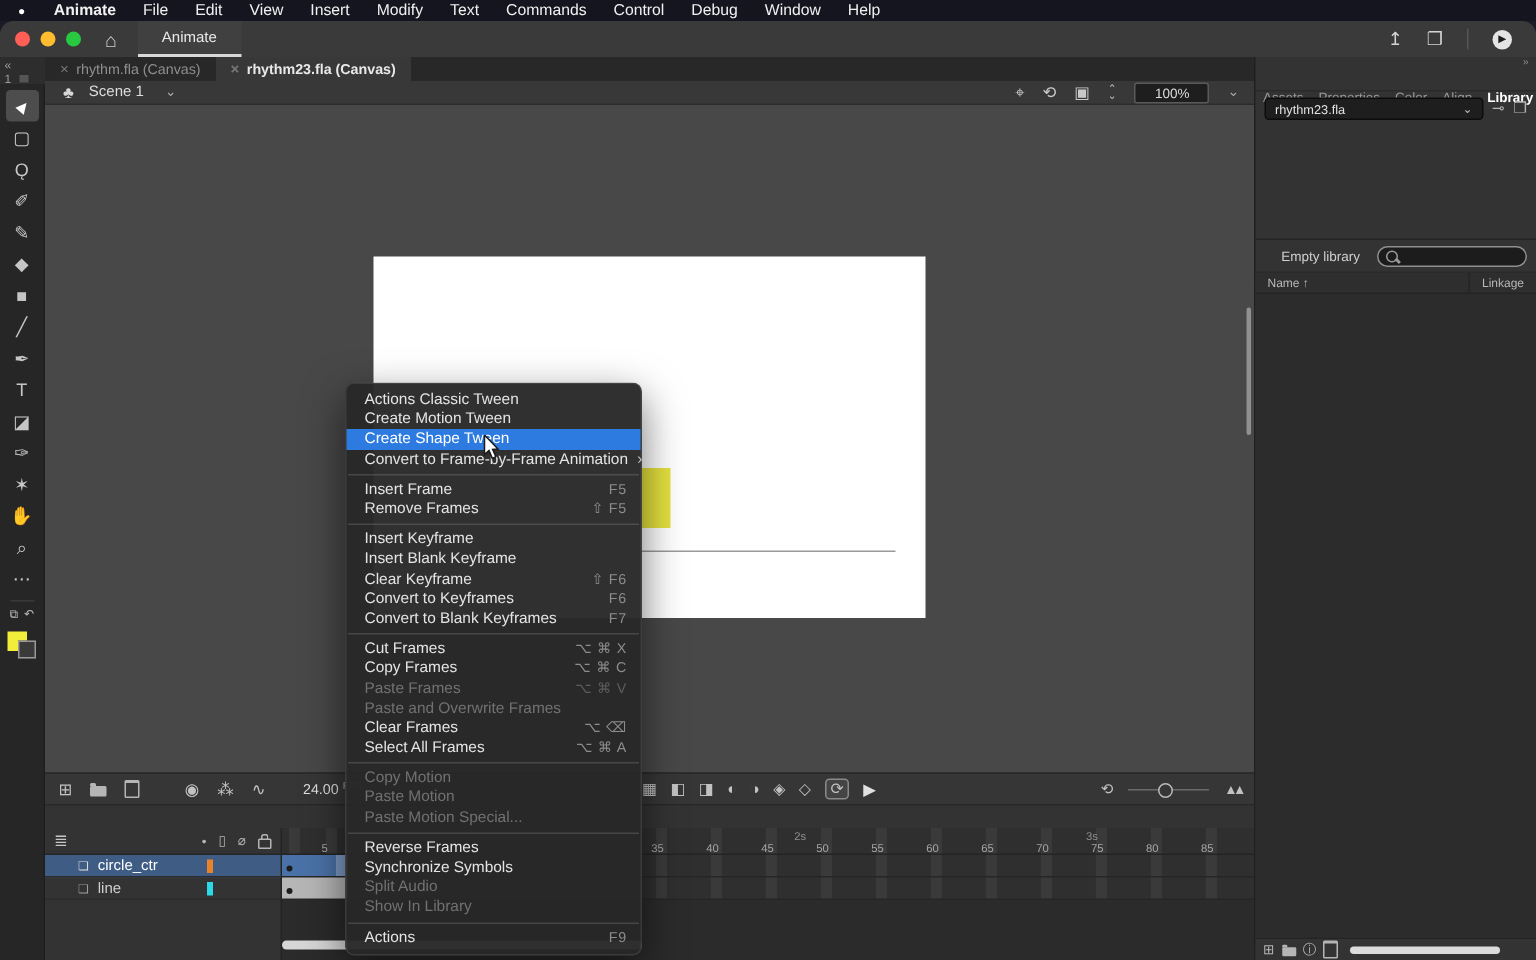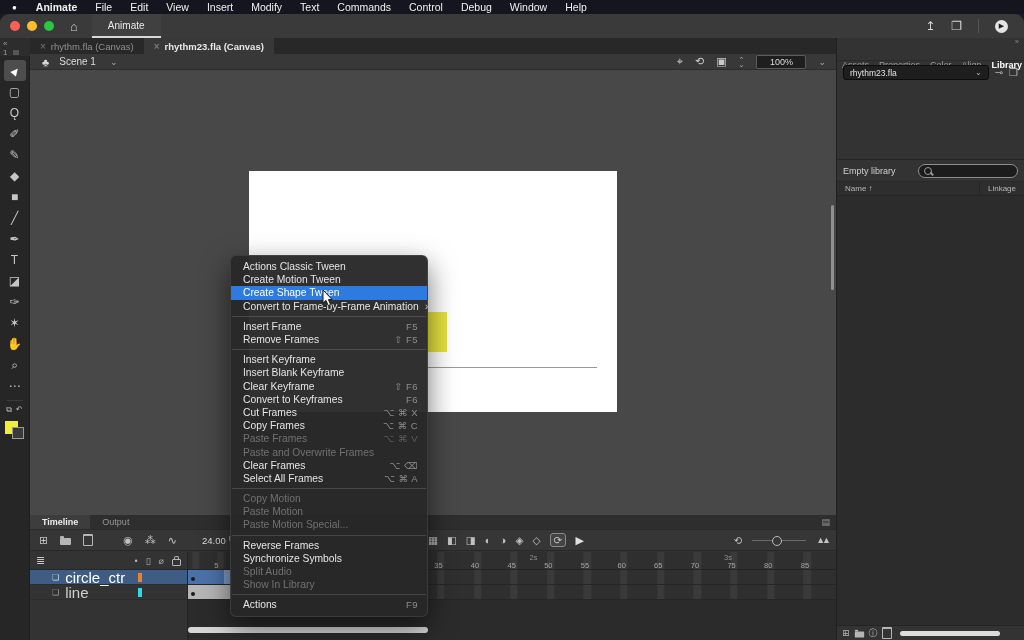--- a/index.html
+++ b/index.html
@@ -87,21 +87,21 @@
   .mount{font-size:9px;color:#c2c2c2;letter-spacing:-3px;}
   .tl-body{position:absolute;top:37px;left:0;right:0;bottom:0;}
   .tl-names{position:absolute;left:0;top:0;width:158px;bottom:0;background:#333;border-right:1px solid #242424;box-sizing:border-box;}
   .ln-head{height:18px;border-bottom:1px solid #262626;display:flex;align-items:center;padding:0 6px;box-sizing:border-box;}
   .ln-head .lay{font-size:11px;color:#c5c5c5;}
   .ln-ctrl{margin-left:auto;display:flex;align-items:center;gap:8px;color:#b5b5b5;font-size:9px;}
   .lrow{height:15px;display:flex;align-items:center;position:relative;border-bottom:1px solid #2c2c2c;box-sizing:border-box;}
   .lrow.sel{background:#3f5c85;}
   .licon{font-size:8px;color:#9f9f9f;margin:0 6px 0 22px;}
   .lrow.sel .licon{color:#dcdcdc;}
-  .lname{font-size:15px;color:#cfcfcf;}
+  .lname{font-size:10px;color:#cfcfcf;}
   .lrow.sel .lname{color:#fff;}
   .lchip{position:absolute;left:108px;top:3px;width:4px;height:9px;}
   .tl-frames{position:absolute;left:158px;top:0;right:0;bottom:0;background:#2b2b2b;overflow:hidden;}
   .fgrid{position:absolute;left:0;top:0;right:0;height:48px;background:#2f2f2f;
      background-image:repeating-linear-gradient(90deg,rgba(255,255,255,.05) 0 7.3px,transparent 7.3px 36.65px);
      background-position-x:29.3px;}
   .ruler{position:absolute;left:0;top:0;right:0;height:18px;border-bottom:1px solid #242424;box-sizing:border-box;}
   .rsec{position:absolute;top:1px;font-size:7.5px;color:#8f8f8f;}
   .rnum{position:absolute;top:9px;font-size:7.5px;color:#a5a5a5;}
   .frows{position:absolute;left:0;top:18px;right:0;}
@@ -125,21 +125,21 @@
   .rp-mini{height:7px;text-align:right;font-size:7px;color:#8a8a8a;line-height:7px;padding-right:5px;}
   .rp-tabs{height:15px;display:flex;align-items:center;font-size:9px;color:#9a9a9a;gap:0;border-bottom:1px solid #2a2a2a;}
   .rtab{padding:0 5px;margin-top:24px;}
   .rtab.on{color:#fff;font-weight:bold;}
   .rp-selrow{display:flex;align-items:center;gap:6px;padding:4px 6px 4px 6px;}
   .rp-select{flex:1;height:13px;background:#1e1e1e;border:1px solid #0c0c0c;border-radius:3px;
              font-size:8.5px;color:#e2e2e2;display:flex;align-items:center;padding:0 6px;}
   .rp-select .sv{flex:1;}
   .rp-ic{color:#b5b5b5;font-size:10px;}
   .rp-preview{height:75px;border-bottom:1px solid #242424;}
-  .rp-emptyrow{height:21px;display:flex;align-items:center;padding:0 6px;border-bottom:1px solid #2a2a2a;}
+  .rp-emptyrow{height:21px;display:flex;align-items:center;padding:0 6px;border-bottom:1px solid #2a2a2a;text-align:center;}
   .rp-emptyrow .lbl{font-size:9px;color:#cfcfcf;flex:1;}
   .searchbox{width:88px;height:12px;border:1px solid #8f8f8f;border-radius:7px;background:#1c1c1c;
              display:flex;align-items:center;padding:0 5px;gap:4px;}
   .rp-cols{height:14px;background:#2e2e2e;border-bottom:1px solid #242424;display:flex;align-items:center;
            font-size:8px;color:#b8b8b8;padding:0 8px;box-sizing:border-box;}
   .rp-cols .c-name{flex:1;}
   .rp-cols .vline{width:1px;height:14px;background:#242424;margin-right:8px;}
   .rp-list{flex:1;background:#2c2c2c;}
   .rp-bottom{height:14px;background:#333;border-top:1px solid #242424;display:flex;align-items:center;
              gap:4px;padding:0 5px;font-size:9px;color:#b5b5b5;}
@@ -298,28 +298,20 @@
 
 <div class="pasteboard">
   <div class="stage">
     <div class="yellowrect" style="left: 179px; top: 141px; width: 19px; height: 40px; background: rgb(229, 226, 63);"></div>
     <div class="stageline" style="left:178px;top:196px;width:170px;height:1px;"></div>
   </div>
   <div class="vscroll"></div>
 </div>
 
 <div class="timeline">
-  <div class="tl-tabs">
-    <span style="display:flex;">
-
-    <span class="tl-tab on">Timeline</span>
-        <span class="tl-tab">Output</span>
-      </span>
-    <span class="tl-menu-ic">▤</span>
-  </div>
   <div class="tl-toolbar">
     <span class="tl-lg">
       <span>⊞</span>
       <span class="ico-folder"></span>
       <span class="ico-trash"></span>
       <span class="tgap"></span>
       <span>◉</span>
       <span>⁂</span>
       <span>∿</span>
     </span>
@@ -517,20 +509,28 @@
     <div class="mi-wrap">
       <div class="mi">
         <span class="mi-label">Convert to Keyframes</span>
         <span class="mi-short">F6</span>
 
       </div>
 
     </div>
     <div class="mi-wrap">
       <div class="mi">
+        <span class="mi-label">Convert to Blank Keyframes</span>
+        <span class="mi-short">F7</span>
+
+      </div>
+      <div class="menu-sep"></div>
+    </div>
+    <div class="mi-wrap">
+      <div class="mi">
         <span class="mi-label">Cut Frames</span>
         <span class="mi-short">⌥ ⌘ X</span>
 
       </div>
 
     </div>
     <div class="mi-wrap">
       <div class="mi">
         <span class="mi-label">Copy Frames</span>
         <span class="mi-short">⌥ ⌘ C</span>

